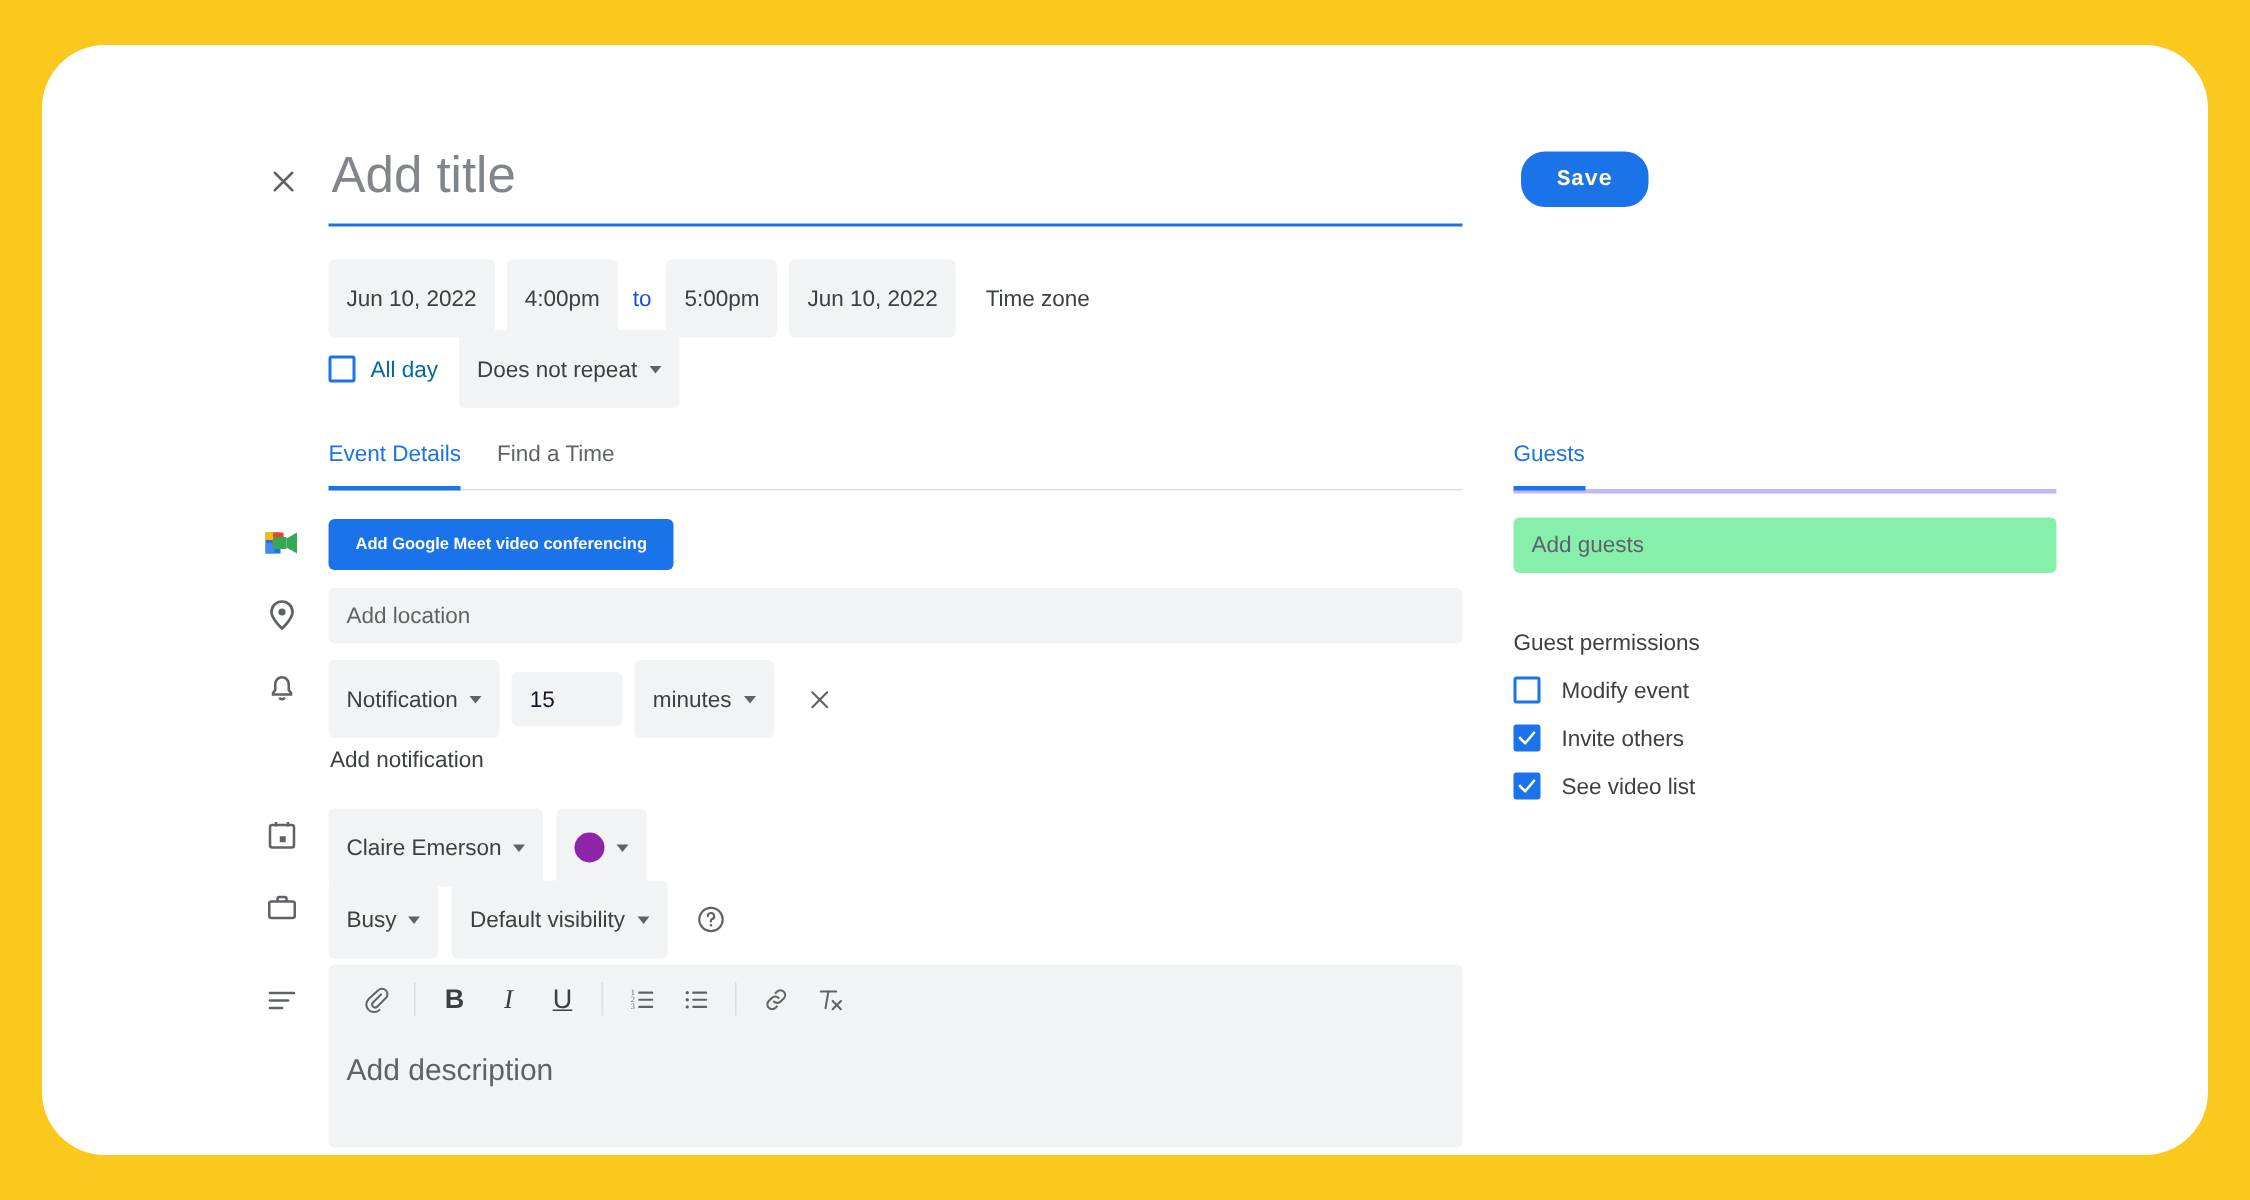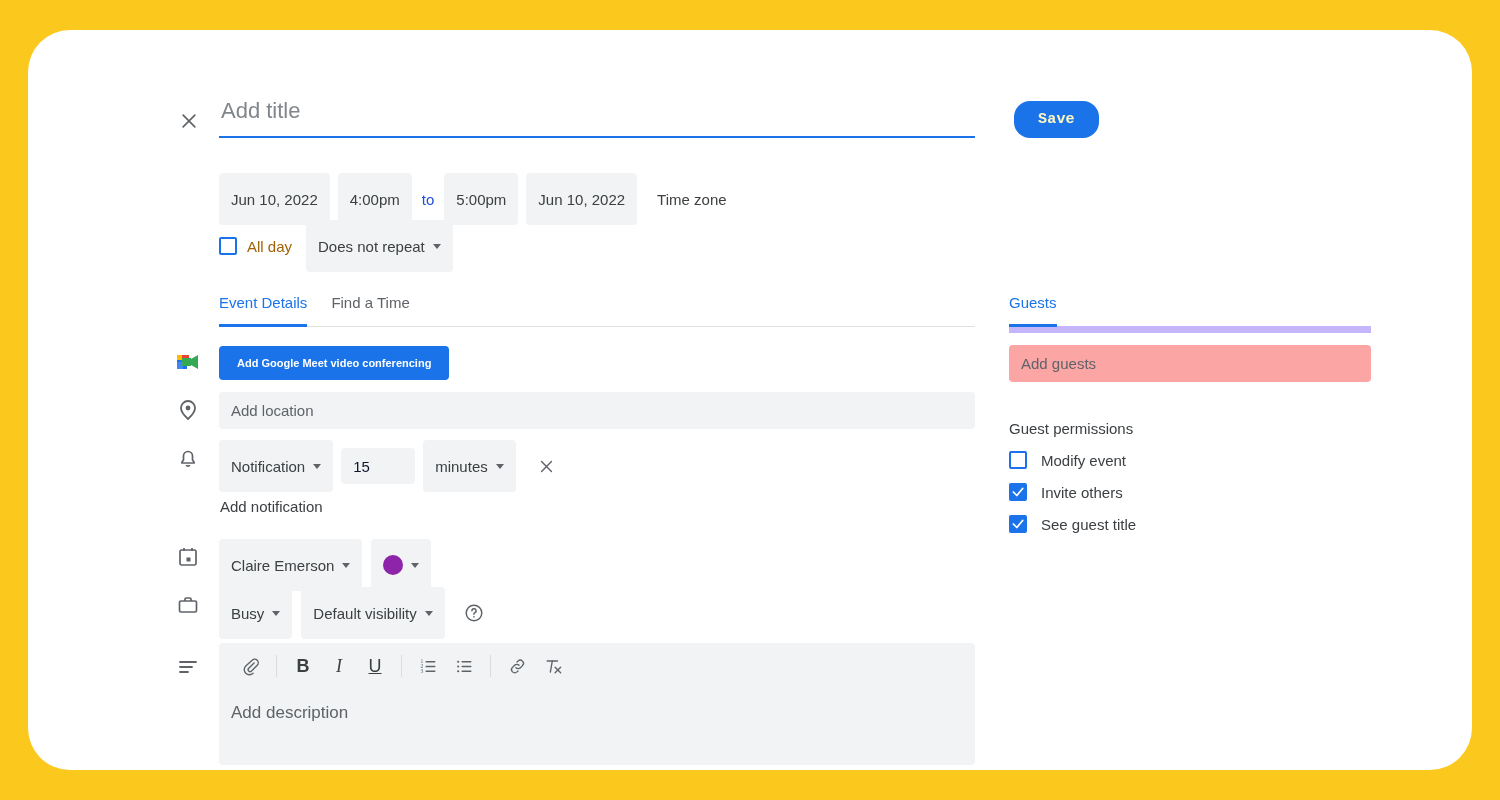--- a/index.html
+++ b/index.html
@@ -33,21 +33,21 @@
   .close-btn svg { width: 20px; height: 20px; }
 
   .title-wrap {
     position: absolute; left: 191px; top: 68px;
     width: 756px;
   }
   .title-input {
     width: 100%;
     border: none; outline: none;
     font-family: "Liberation Sans", sans-serif;
-    font-size: 22px;
+    font-size: 34px;
     color: #3c4043;
     padding: 0 0 12px 2px;
     background: transparent;
   }
   .title-input::placeholder { color: #80868b; }
   .title-underline {
     height: 2px; background: #1a73e8; width: 100%;
   }
 
   .save-btn {
@@ -100,21 +100,21 @@
     border: 2px solid #1a73e8;
     border-radius: 2px;
     background: #fff;
     display: inline-flex; align-items: center; justify-content: center;
     cursor: pointer;
     flex: none;
   }
   .cbox.checked { background: #1a73e8; border-color: #1a73e8; }
   .cbox svg { width: 14px; height: 14px; display: none; }
   .cbox.checked svg { display: block; }
-  .allday-label { font-size: 15px; color: #a16207; margin-right: 4px; }
+  .allday-label { font-size: 15px; color: #0369a1; margin-right: 4px; }
 
   
   .tabs {
     position: absolute; left: 191px; top: 264px;
     width: 756px;
     border-bottom: 1px solid #e0e0e0;
     display: flex; gap: 24px;
     padding-bottom: 0;
   }
   .tab {
@@ -123,21 +123,21 @@
     cursor: pointer;
     border-bottom: 3px solid transparent;
     margin-bottom: -1px;
     text-align: center;
   }
   .tab.active { color: #1a73e8; border-bottom-color: #1a73e8; }
 
   .tabs-right {
     position: absolute; left: 981px; top: 264px;
     width: 362px;
-    border-bottom: 7px solid #c4b5fd;
+    border-bottom: 3px solid #c4b5fd;
     display: flex;
   }
 
   
   .gicon {
     position: absolute; left: 148px;
     width: 24px; height: 24px;
     color: #5f6368;
   }
   .gicon svg { width: 24px; height: 24px; display: block; }
@@ -236,29 +236,29 @@
     font-family: "Liberation Serif", serif;
     font-size: 18px;
   }
   .tb-btn svg { width: 19px; height: 19px; display: block; }
   .tb-sep {
     width: 1px; height: 22px; background: #dadce0;
     margin: 0 7px;
   }
   .desc-placeholder {
     padding: 14px 12px 0 12px;
-    font-size: 17px; color: #5f6368;
+    font-size: 20px; color: #5f6368;
     cursor: text;
   }
 
   
   .guest-input {
     position: absolute; left: 981px; top: 315px;
     width: 362px; height: 37px;
-    background: #fca5a5;
+    background: #86efac;
     border: none; border-radius: 4px;
     font-family: "Liberation Sans", sans-serif;
     font-size: 15px; color: #3c4043;
     padding: 0 12px; outline: none;
   }
   .guest-input::placeholder { color: #5f6368; }
 
   .perm-title {
     position: absolute; left: 981px; top: 390px;
     font-size: 15px; color: #3c4043;
@@ -484,18 +484,18 @@
             </svg>
         </span>
         <span class="perm-label">Invite others</span>
       </div>
       <div class="perm-item">
         <span class="cbox checked">
           <svg viewBox="0 0 24 24" fill="none" stroke="#ffffff" stroke-width="3" stroke-linecap="round" stroke-linejoin="round">
               <polyline points="4,12 10,18 20,6"></polyline>
             </svg>
         </span>
-        <span class="perm-label">See guest title</span>
+        <span class="perm-label">See video list</span>
       </div>
     </div>
 
   </div>
 </div>
 
 </body></html>

